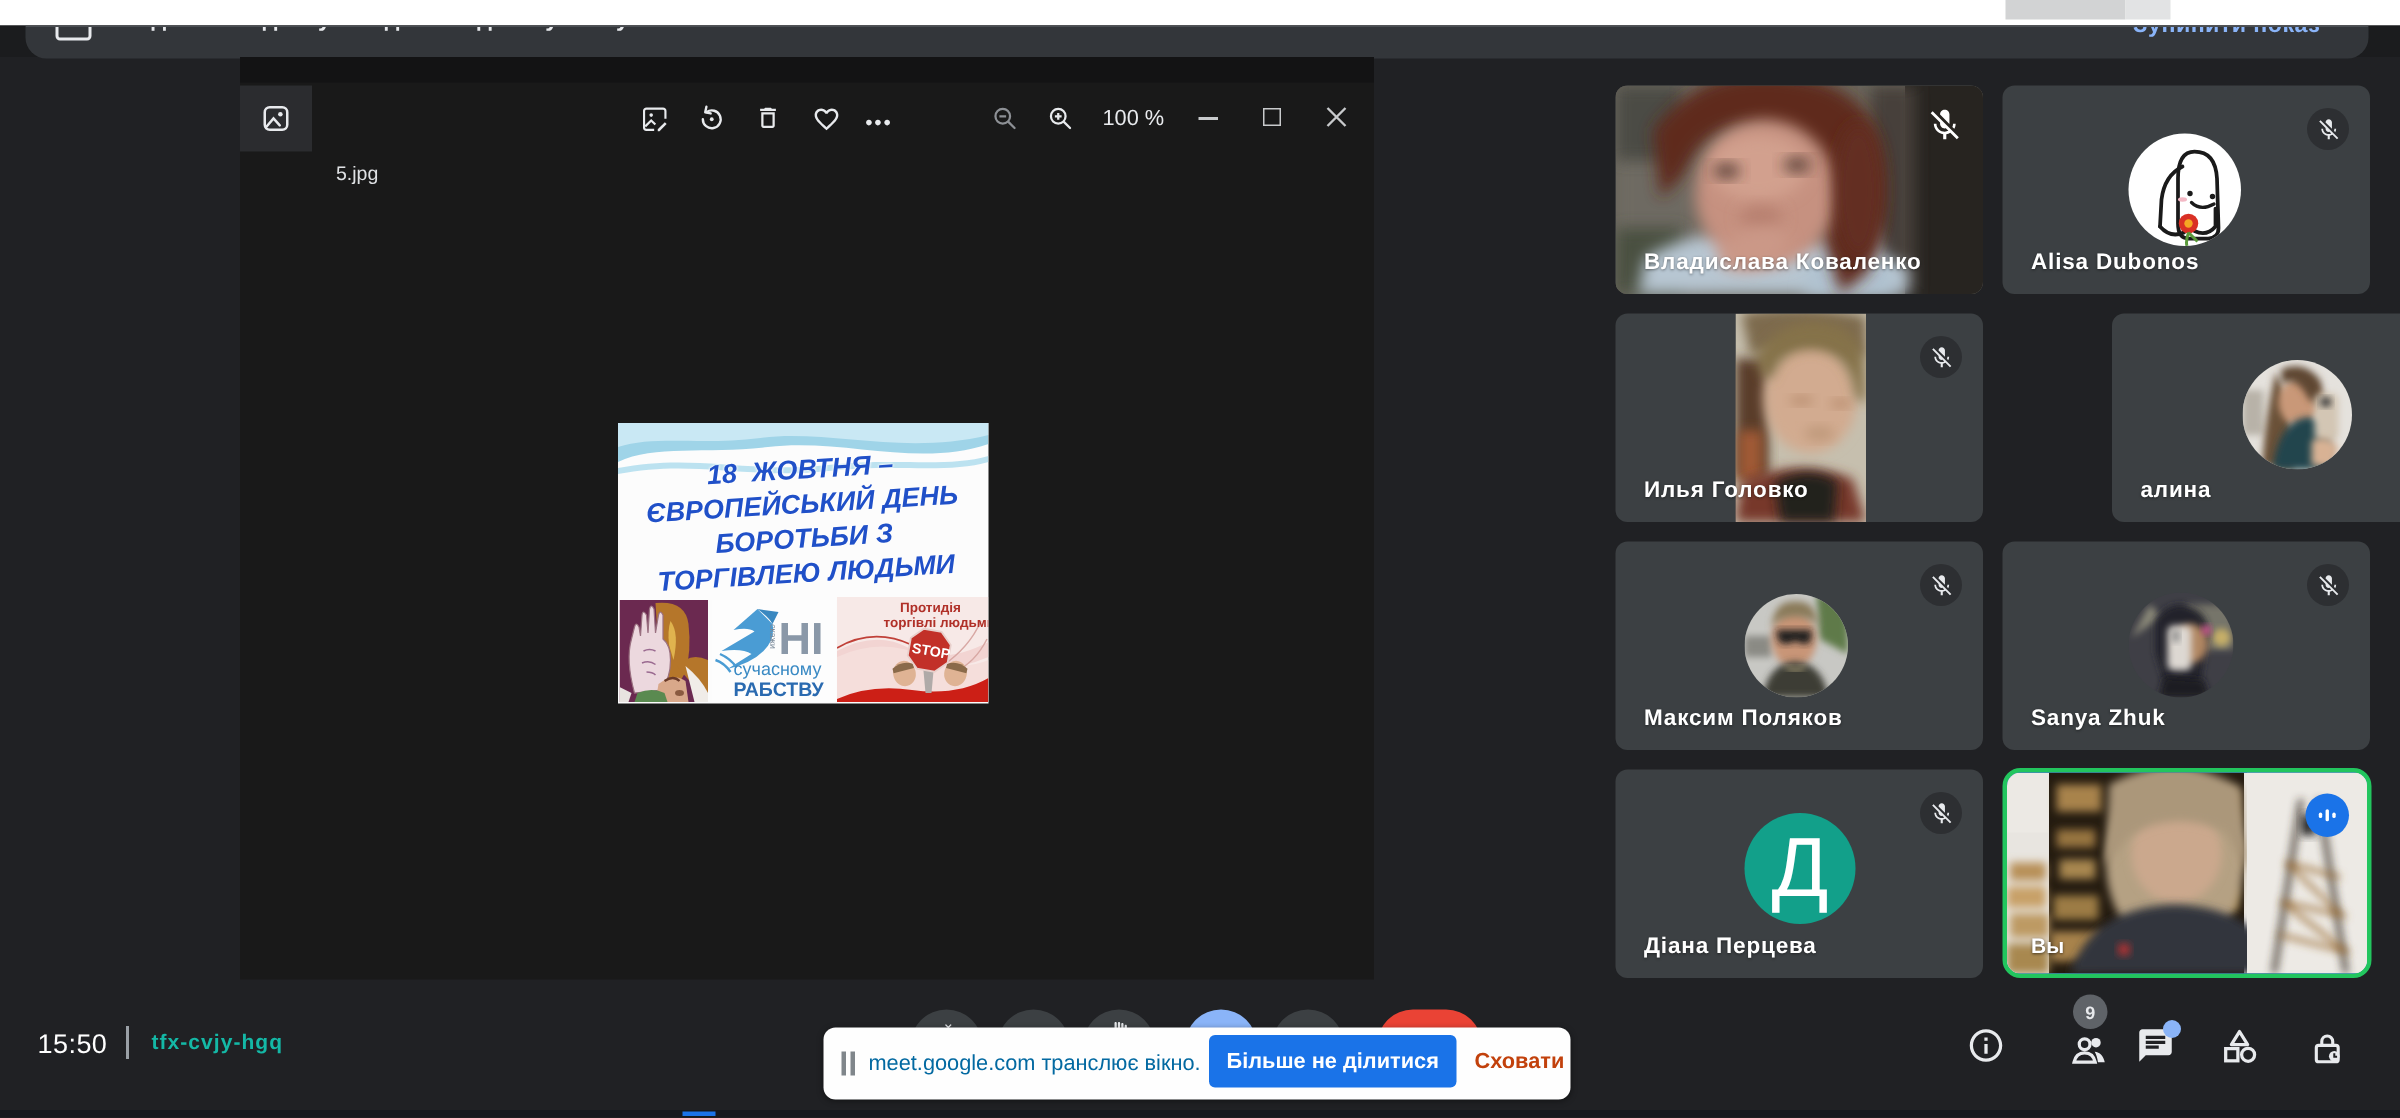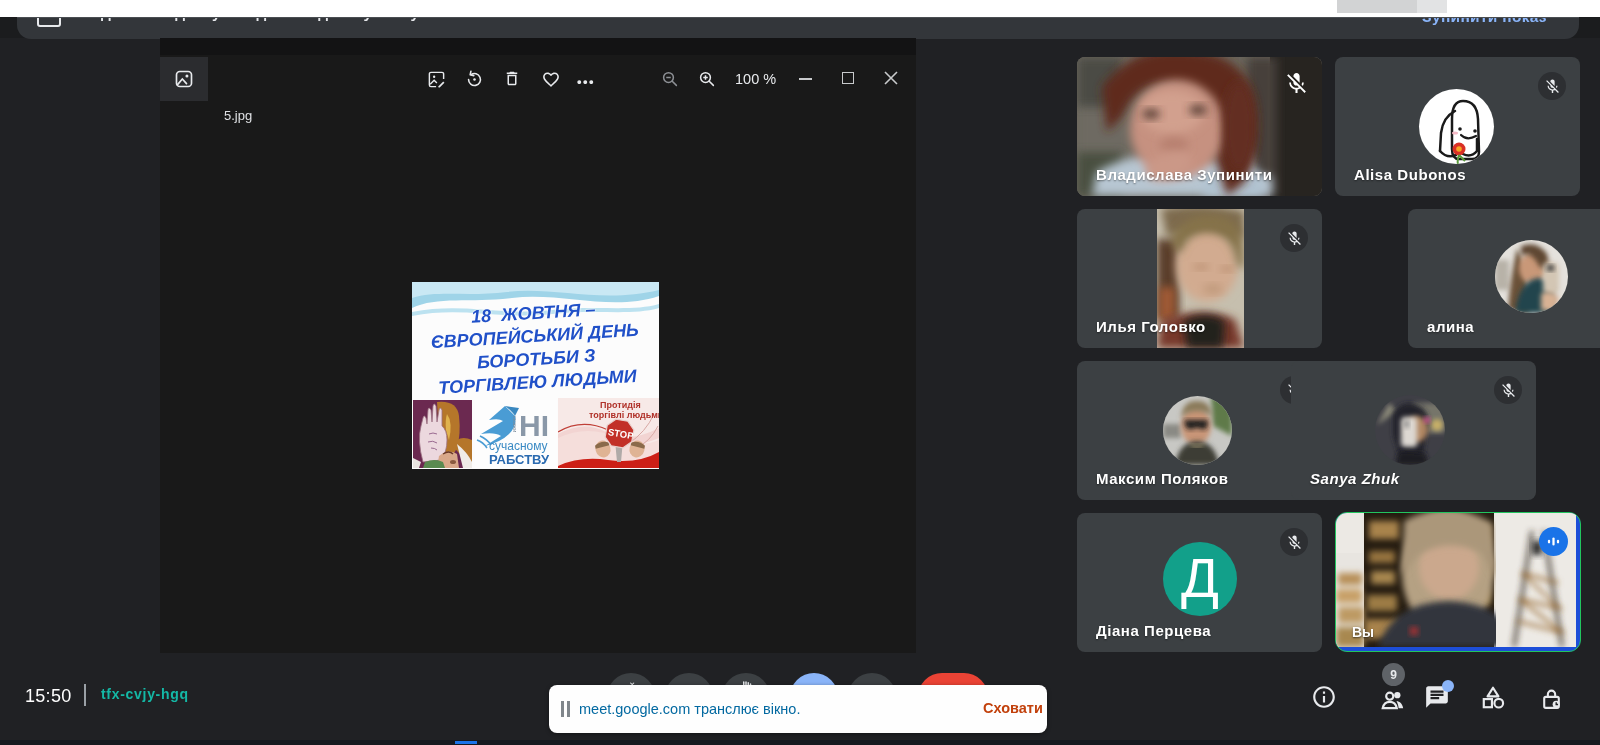--- a/index.html
+++ b/index.html
@@ -168,21 +168,21 @@
       <ellipse cx="121" cy="53" rx="9" ry="4.5" fill="#4a322b" filter="url(#b1)"></ellipse>
       <ellipse cx="97" cy="88" rx="14" ry="8" fill="#b7806f" filter="url(#b1)"></ellipse>
       <ellipse cx="92" cy="109" rx="24" ry="13" fill="#cb9887" filter="url(#b1)" transform="rotate(-18 92 109)"></ellipse>
       <ellipse cx="162" cy="70" rx="16" ry="45" fill="#642d20" filter="url(#b1)"></ellipse>
     </svg>
     <div class="muteic" style="background:none;top:12px;right:12px;">
       <svg width="25" height="25" viewBox="0 0 24 24" fill="#fff">
           <path d="M19 11h-1.7c0 .74-.16 1.43-.43 2.05l1.23 1.23c.56-.98.9-2.09.9-3.28zm-4.02.17c0-.06.02-.11.02-.17V5c0-1.66-1.34-3-3-3S9 3.34 9 5v.18l5.98 5.99zM4.27 3L3 4.27l6.01 6.01V11c0 1.66 1.33 3 2.99 3 .22 0 .44-.03.65-.08l1.66 1.66c-.71.33-1.5.52-2.31.52-2.76 0-5.3-2.1-5.3-5.1H5c0 3.41 2.72 6.23 6 6.72V21h2v-3.28c.91-.13 1.77-.45 2.54-.9L19.73 21 21 19.73 4.27 3z"></path>
         </svg>
     </div>
-    <div class="name">Владислава Зупинити</div>
+    <div class="name">Владислава Коваленко</div>
   </div>
 
   <div class="tile" id="t3" style="left:1077px;top:209px;">
     <svg class="abs" style="left:80px;top:0;" width="87" height="139" viewBox="0 0 87 139">
       <defs>
           <filter id="b3" x="-30%" y="-30%" width="160%" height="160%">
             <feGaussianBlur stdDeviation="4"></feGaussianBlur>
           </filter>
         </defs>
       <rect width="87" height="139" fill="#c6bfae"></rect>
@@ -275,21 +275,21 @@
       </svg>
     </div>
     <div class="muteic">
         <svg width="17" height="17" viewBox="0 0 24 24" fill="#e8eaed">
           <path d="M19 11h-1.7c0 .74-.16 1.43-.43 2.05l1.23 1.23c.56-.98.9-2.09.9-3.28zm-4.02.17c0-.06.02-.11.02-.17V5c0-1.66-1.34-3-3-3S9 3.34 9 5v.18l5.98 5.99zM4.27 3L3 4.27l6.01 6.01V11c0 1.66 1.33 3 2.99 3 .22 0 .44-.03.65-.08l1.66 1.66c-.71.33-1.5.52-2.31.52-2.76 0-5.3-2.1-5.3-5.1H5c0 3.41 2.72 6.23 6 6.72V21h2v-3.28c.91-.13 1.77-.45 2.54-.9L19.73 21 21 19.73 4.27 3z"></path>
         </svg>
       </div>
     <div class="name">Максим Поляков</div>
   </div>
 
-  <div class="tile" id="t6" style="left:1291px;top:361px;font-style:italic;">
+  <div class="tile" id="t6" style="left:1335px;top:361px;">
     <div class="avatar" style="left:84px;top:34px;width:70px;height:70px;">
       <svg width="70" height="70" viewBox="0 0 70 70">
         <defs>
             <filter id="b6" x="-30%" y="-30%" width="160%" height="160%">
               <feGaussianBlur stdDeviation="2.5"></feGaussianBlur>
             </filter>
           </defs>
         <rect width="70" height="70" fill="#3f3f46"></rect>
         <rect x="38" y="8" width="32" height="30" fill="#76746a" filter="url(#b6)"></rect>
         <circle cx="62" cy="30" r="6" fill="#c8b068" filter="url(#b6)"></circle>
@@ -315,21 +315,21 @@
       <span style="color:#fff;font-size:56px;font-weight:400;margin-top:-3px;">Д</span>
     </div>
     <div class="muteic">
         <svg width="17" height="17" viewBox="0 0 24 24" fill="#e8eaed">
           <path d="M19 11h-1.7c0 .74-.16 1.43-.43 2.05l1.23 1.23c.56-.98.9-2.09.9-3.28zm-4.02.17c0-.06.02-.11.02-.17V5c0-1.66-1.34-3-3-3S9 3.34 9 5v.18l5.98 5.99zM4.27 3L3 4.27l6.01 6.01V11c0 1.66 1.33 3 2.99 3 .22 0 .44-.03.65-.08l1.66 1.66c-.71.33-1.5.52-2.31.52-2.76 0-5.3-2.1-5.3-5.1H5c0 3.41 2.72 6.23 6 6.72V21h2v-3.28c.91-.13 1.77-.45 2.54-.9L19.73 21 21 19.73 4.27 3z"></path>
         </svg>
       </div>
     <div class="name">Діана Перцева</div>
   </div>
 
-  <div class="tile" id="t8" style="left:1335px;top:512px;width:246px;height:140px;background:#1d4ed8;border:1px solid #22c55e;border-radius:12px;">
+  <div class="tile" id="t8" style="left:1335px;top:512px;width:246px;height:140px;background:#1d4ed8;border:3px solid #22c55e;border-radius:12px;">
     <svg width="240" height="134" viewBox="0 0 240 134">
       <defs>
           <filter id="b8" x="-30%" y="-30%" width="160%" height="160%">
             <feGaussianBlur stdDeviation="3"></feGaussianBlur>
           </filter>
         </defs>
       <rect width="240" height="134" fill="#ece9e4"></rect>
       <rect x="28" y="0" width="130" height="134" fill="#241b10"></rect>
       <g filter="url(#b8)">
         <rect x="33" y="8" width="30" height="18" fill="#a8834c"></rect>
@@ -388,20 +388,22 @@
       <path d="M12 3c.6 0 1 .4 1 1v7h1V5c0-.6.4-1 1-1s1 .4 1 1v6h1V6.5c0-.6.4-1 1-1s1 .4 1 1V14c0 3.9-3.1 7-7 7s-7-3.1-7-7v-2.5c0-.6.4-1 1-1s1 .4 1 1V13h1V4c0-.6.4-1 1-1s1 .4 1 1v7h1V4c0-.6.4-1 1-1z"></path>
     </svg>
   <div class="abs" style="left:790px;top:673px;width:48px;height:48px;border-radius:50%;background:#8ab4f8;"></div>
   <div class="abs" style="left:848px;top:673px;width:48px;height:48px;border-radius:50%;background:#3c4043;"></div>
   <div class="abs" style="left:918px;top:673px;width:70px;height:48px;border-radius:24px;background:#ea4335;"></div>
 
   <div class="abs" style="left:549px;top:685px;width:498px;height:48px;background:#fefefe;border-radius:8px;
        box-shadow:0 1px 4px rgba(0,0,0,.4);display:flex;align-items:center;">
     <div style="margin-left:12px;width:3px;height:16px;background:#80868b;box-shadow:6px 0 0 #80868b;"></div>
     <div style="margin-left:15px;font-size:14.5px;color:#0369a1;">meet.google.com транслює вікно.</div>
+    <div style="position:absolute;left:257px;top:5px;width:165px;height:35px;background:#1a73e8;border-radius:4px;
+         display:flex;align-items:center;justify-content:center;color:#fff;font-size:14.5px;font-weight:700;">Більше не ділитися</div>
     <div style="position:absolute;left:434px;top:14.5px;font-size:14.5px;color:#c2410c;font-weight:700;">Сховати</div>
   </div>
 
   <svg class="abs" style="left:1311px;top:684px;" width="26" height="26" viewBox="0 0 24 24" fill="#e8eaed">
     <path d="M11 7h2v2h-2zm0 4h2v6h-2zm1-9C6.48 2 2 6.48 2 12s4.48 10 10 10 10-4.48 10-10S17.52 2 12 2zm0 18c-4.41 0-8-3.59-8-8s3.59-8 8-8 8 3.59 8 8-3.59 8-8 8z"></path>
   </svg>
   <div class="abs" style="left:1382px;top:663px;width:23px;height:23px;border-radius:50%;background:#5f6368;color:#e8eaed;font-size:12px;font-weight:700;display:flex;align-items:center;justify-content:center;">9</div>
   <svg class="abs" style="left:1379px;top:687px;" width="28" height="26" viewBox="0 0 24 24" fill="none" stroke="#e8eaed" stroke-width="2">
     <circle cx="9" cy="8.5" r="3.3"></circle>
     <path d="M2.5 19.5c.8-3.8 3.4-5.8 6.5-5.8s5.7 2 6.5 5.8z"></path>

